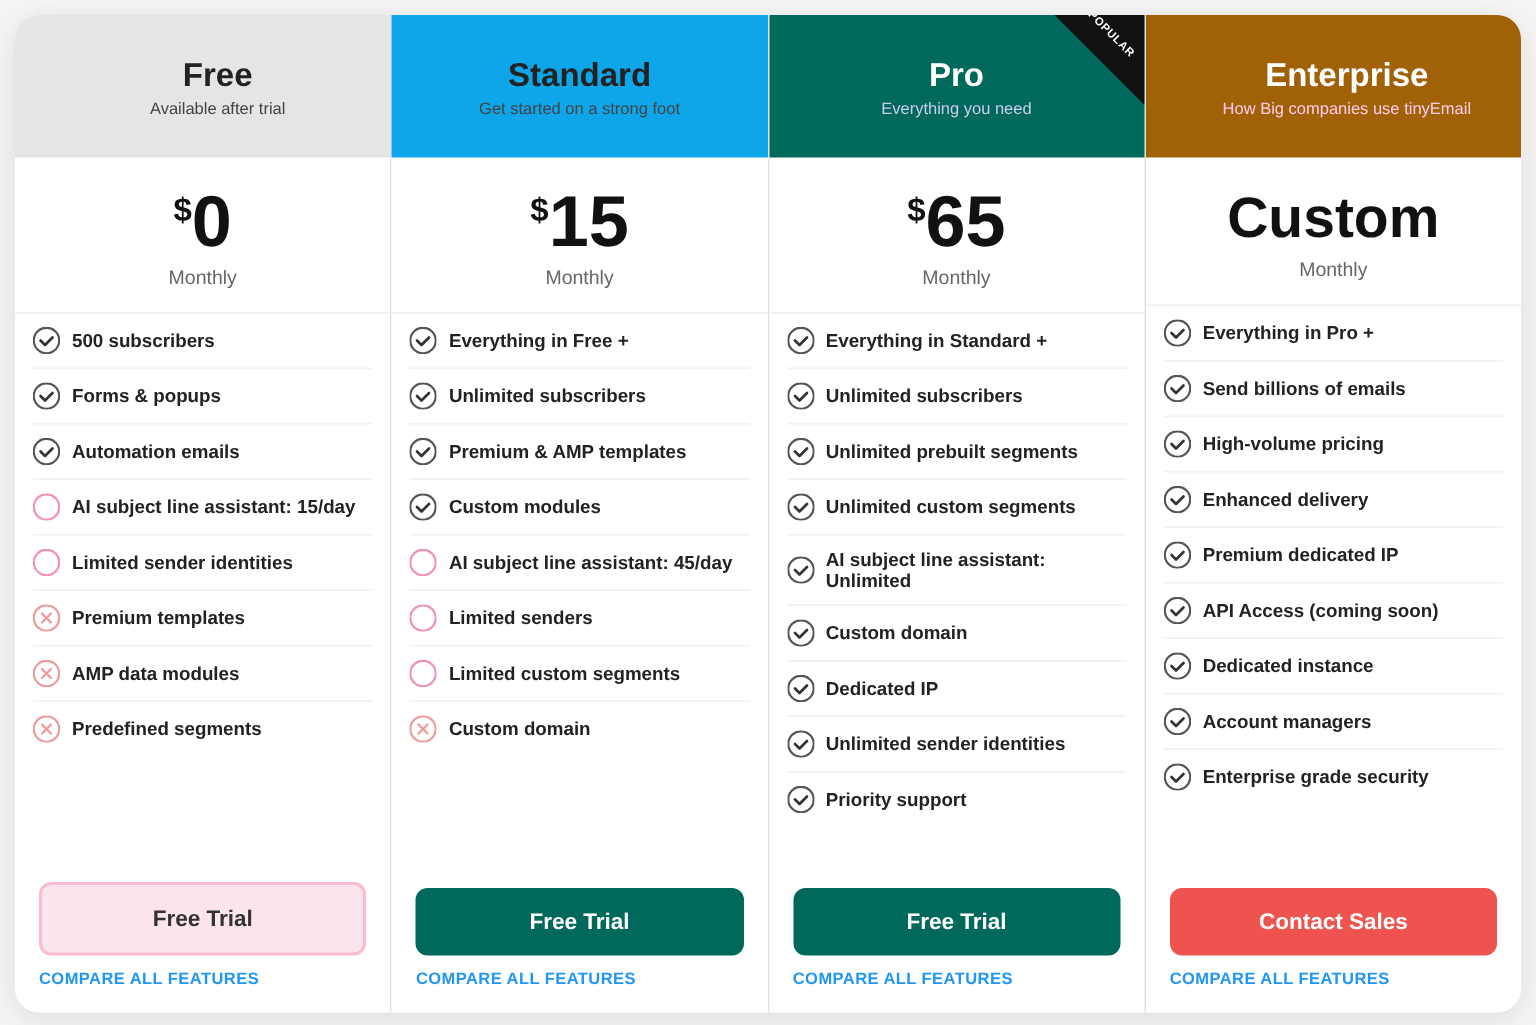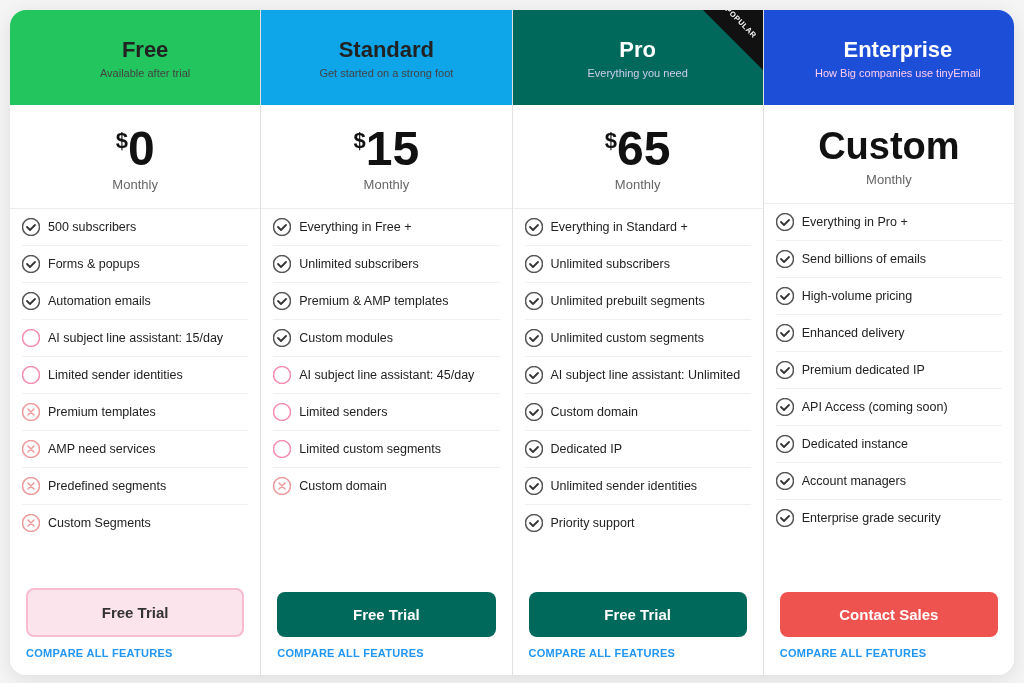--- a/index.html
+++ b/index.html
@@ -34,24 +34,24 @@
     
     .plan-header {
       padding: 20px 16px;
       text-align: center;
       min-height: 95px;
       display: flex;
       flex-direction: column;
       align-items: center;
       justify-content: center;
     }
-    .plan-header.free { background: #22c55e; border-radius: 0; padding-left: 36px; }
+    .plan-header.free { background: #e5e5e5; border-radius: 0; padding-left: 36px; }
     .plan-header.standard { background: #0ea5e9; text-align: right; }
     .plan-header.pro { background: #00695c; color: white; position: relative; overflow: hidden; }
-    .plan-header.enterprise { background: #1d4ed8; color: white; padding-left: 34px; }
+    .plan-header.enterprise { background: #a16207; color: white; padding-left: 34px; }
 
     .plan-name {
       font-size: 22px;
       font-weight: 800;
       margin-bottom: 4px;
     }
     .plan-tagline {
       font-size: 11px;
       font-weight: 400;
     }
@@ -120,20 +120,21 @@
       padding: 0 12px;
     }
     .feature-item {
       display: flex;
       align-items: center;
       gap: 8px;
       padding: 9px 0;
       border-bottom: 1px solid #f0f0f0;
       font-size: 12.5px;
       color: #222;
+      font-weight: bold;
     }
     .feature-item:last-child { border-bottom: none; }
     .feature-icon {
       flex-shrink: 0;
       width: 18px;
       height: 18px;
       display: flex;
       align-items: center;
       justify-content: center;
       border-radius: 50%;
@@ -256,39 +257,30 @@
           </span>
           <span>Premium templates</span>
         </div>
         <div class="feature-item">
           <span class="feature-icon">
             <svg width="18" height="18" viewBox="0 0 18 18">
               <circle cx="9" cy="9" r="8.5" fill="none" stroke="#ef9a9a" stroke-width="1.5"></circle>
               <path d="M6 6l6 6M12 6l-6 6" stroke="#ef9a9a" stroke-width="1.5" stroke-linecap="round"></path>
             </svg>
           </span>
-          <span>AMP need services</span>
+          <span>AMP data modules</span>
         </div>
         <div class="feature-item">
           <span class="feature-icon">
             <svg width="18" height="18" viewBox="0 0 18 18">
               <circle cx="9" cy="9" r="8.5" fill="none" stroke="#ef9a9a" stroke-width="1.5"></circle>
               <path d="M6 6l6 6M12 6l-6 6" stroke="#ef9a9a" stroke-width="1.5" stroke-linecap="round"></path>
             </svg>
           </span>
           <span>Predefined segments</span>
-        </div>
-        <div class="feature-item">
-          <span class="feature-icon">
-            <svg width="18" height="18" viewBox="0 0 18 18">
-              <circle cx="9" cy="9" r="8.5" fill="none" stroke="#ef9a9a" stroke-width="1.5"></circle>
-              <path d="M6 6l6 6M12 6l-6 6" stroke="#ef9a9a" stroke-width="1.5" stroke-linecap="round"></path>
-            </svg>
-          </span>
-          <span>Custom Segments</span>
         </div>
       </div>
       <div class="plan-footer">
         <button class="cta-button cta-free">Free Trial</button>
         <a class="compare-link" href="#">COMPARE ALL FEATURES</a>
       </div>
     </div>
     <div class="plan-card">
       <div class="plan-header standard">
         <div class="plan-name">Standard</div>

